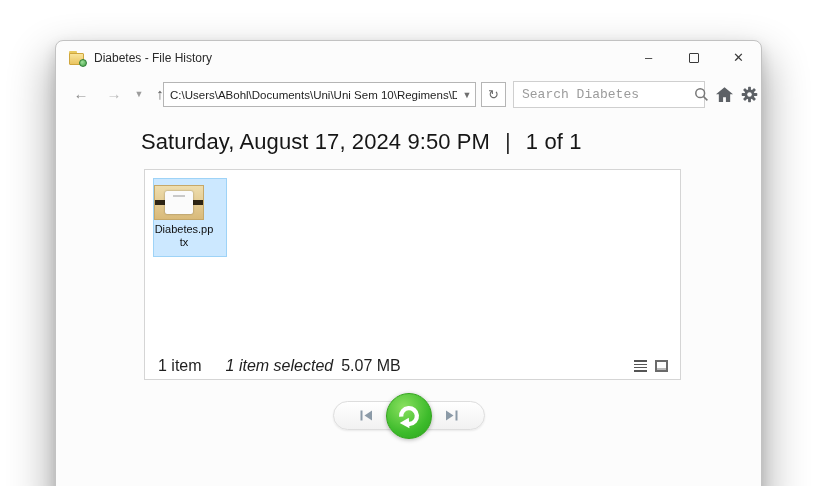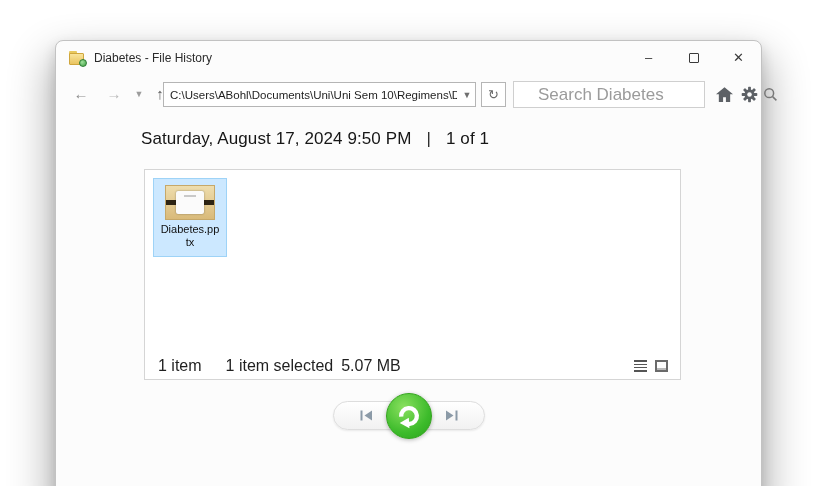--- a/index.html
+++ b/index.html
@@ -45,55 +45,55 @@
                 font-family:"Liberation Sans", sans-serif; font-size:11.5px; color:#1f1f1f;
                 padding:0 2px 0 6px; }
   .addr-chevron { width:16px; color:#6f6f6f; font-size:9px; text-align:center; }
   .refresh-btn { position:absolute; left:425px; top:8px; width:25px; height:25px;
                  background:#fff; border:1px solid #b5b5b5; display:flex; align-items:center;
                  justify-content:center; color:#6a6a6a; font-size:13px; }
 
   .searchbox { position:absolute; left:457px; top:7px; width:192px; height:27px;
                background:#fff; border:1px solid #cfcfcf; display:flex; align-items:center; }
   .searchbox input { flex:1; border:none; outline:none; background:transparent;
-               font-family:Liberation Sans, sans-serif; font-size:17px; color:#333;
-               padding:0 4px 0 8px;margin-left:16px; }
+               font-family:Liberation Mono, monospace; font-size:13px; color:#333;
+               padding:0 4px 0 8px; }
   .searchbox input::placeholder { color:#9b9b9b; }
   .search-ico { width:26px; display:flex; justify-content:center; }
 
   .home-btn { position:absolute; left:659px; top:11px; width:19px; height:19px;
               display:flex; align-items:center; justify-content:center; }
   .gear-btn { position:absolute; left:684px; top:11px; width:19px; height:19px;
               display:flex; align-items:center; justify-content:center; }
 
   
-  .heading { position:absolute; left:85px; top:88px; font-size:17px; color:#161616;
+  .heading { position:absolute; left:85px; top:88px; font-size:22px; color:#161616;
              display:flex; align-items:flex-start; letter-spacing:.1px; }
   .heading .sep { margin:0 15px; color:#2c2c2c; }
 
   
   .panel { position:absolute; left:88px; top:128px; width:537px; height:211px;
            background:#ffffff; border:1px solid #d5d5d5; }
   .file-item { position:absolute; left:8px; top:8px; width:74px; height:79px;
                background:#cce8ff; border:1px solid #9ed3f7;
-               display:flex; flex-direction:column; align-items:center; padding-top:6px; }
+               display:flex; flex-direction:column; padding-top:6px; }
   .thumb { position:relative; width:50px; height:35px;
            background:linear-gradient(#eeddad,#d9ba7a); border:1px solid #c6a869; }
   .thumb .stripe-l { position:absolute; left:0;  top:14px; width:11px; height:5px; background:#2d2414; }
   .thumb .stripe-r { position:absolute; right:0; top:14px; width:11px; height:5px; background:#2d2414; }
   .thumb .slide { position:absolute; left:10px; top:5px; width:28px; height:23px;
            background:#fbfbfb; border-radius:2px; box-shadow:0 0 2px rgba(0,0,0,.4); }
   .thumb .slide i { position:absolute; left:8px; top:4px; width:12px; height:2px; background:#c9c9c9; }
   .file-label { margin-top:3px; width:60px; font-size:11px; line-height:13px;
                 text-align:center; color:#101010; word-break:break-all; }
 
   .statusbar { position:absolute; left:0; right:0; bottom:0; height:26px;
                display:flex; align-items:center; padding:0 12px; font-size:16px; color:#1f1f1f; }
   .st-count { margin-left:1px; }
-  .st-selected { margin-left:24px; }
+  .st-selected { margin-left:24px;font-style:italic; }
   .st-size { margin-left:8px; }
   .view-icons { margin-left:auto; display:flex; align-items:center; gap:8px; }
   .v-list { display:flex; flex-direction:column; gap:1.6px; }
   .v-list i { display:block; width:13px; height:1.6px; background:#555; }
   .v-thumb { width:13px; height:12px; border:2px solid #6a6a6a; background:#fdfdfd;
              box-shadow:inset 0 -2px 0 #b9b9b9; }
 
   
   .pill { position:absolute; left:277px; top:360px; width:152px; height:29px;
           border-radius:15px; background:linear-gradient(#ffffff,#f1f1f1);

